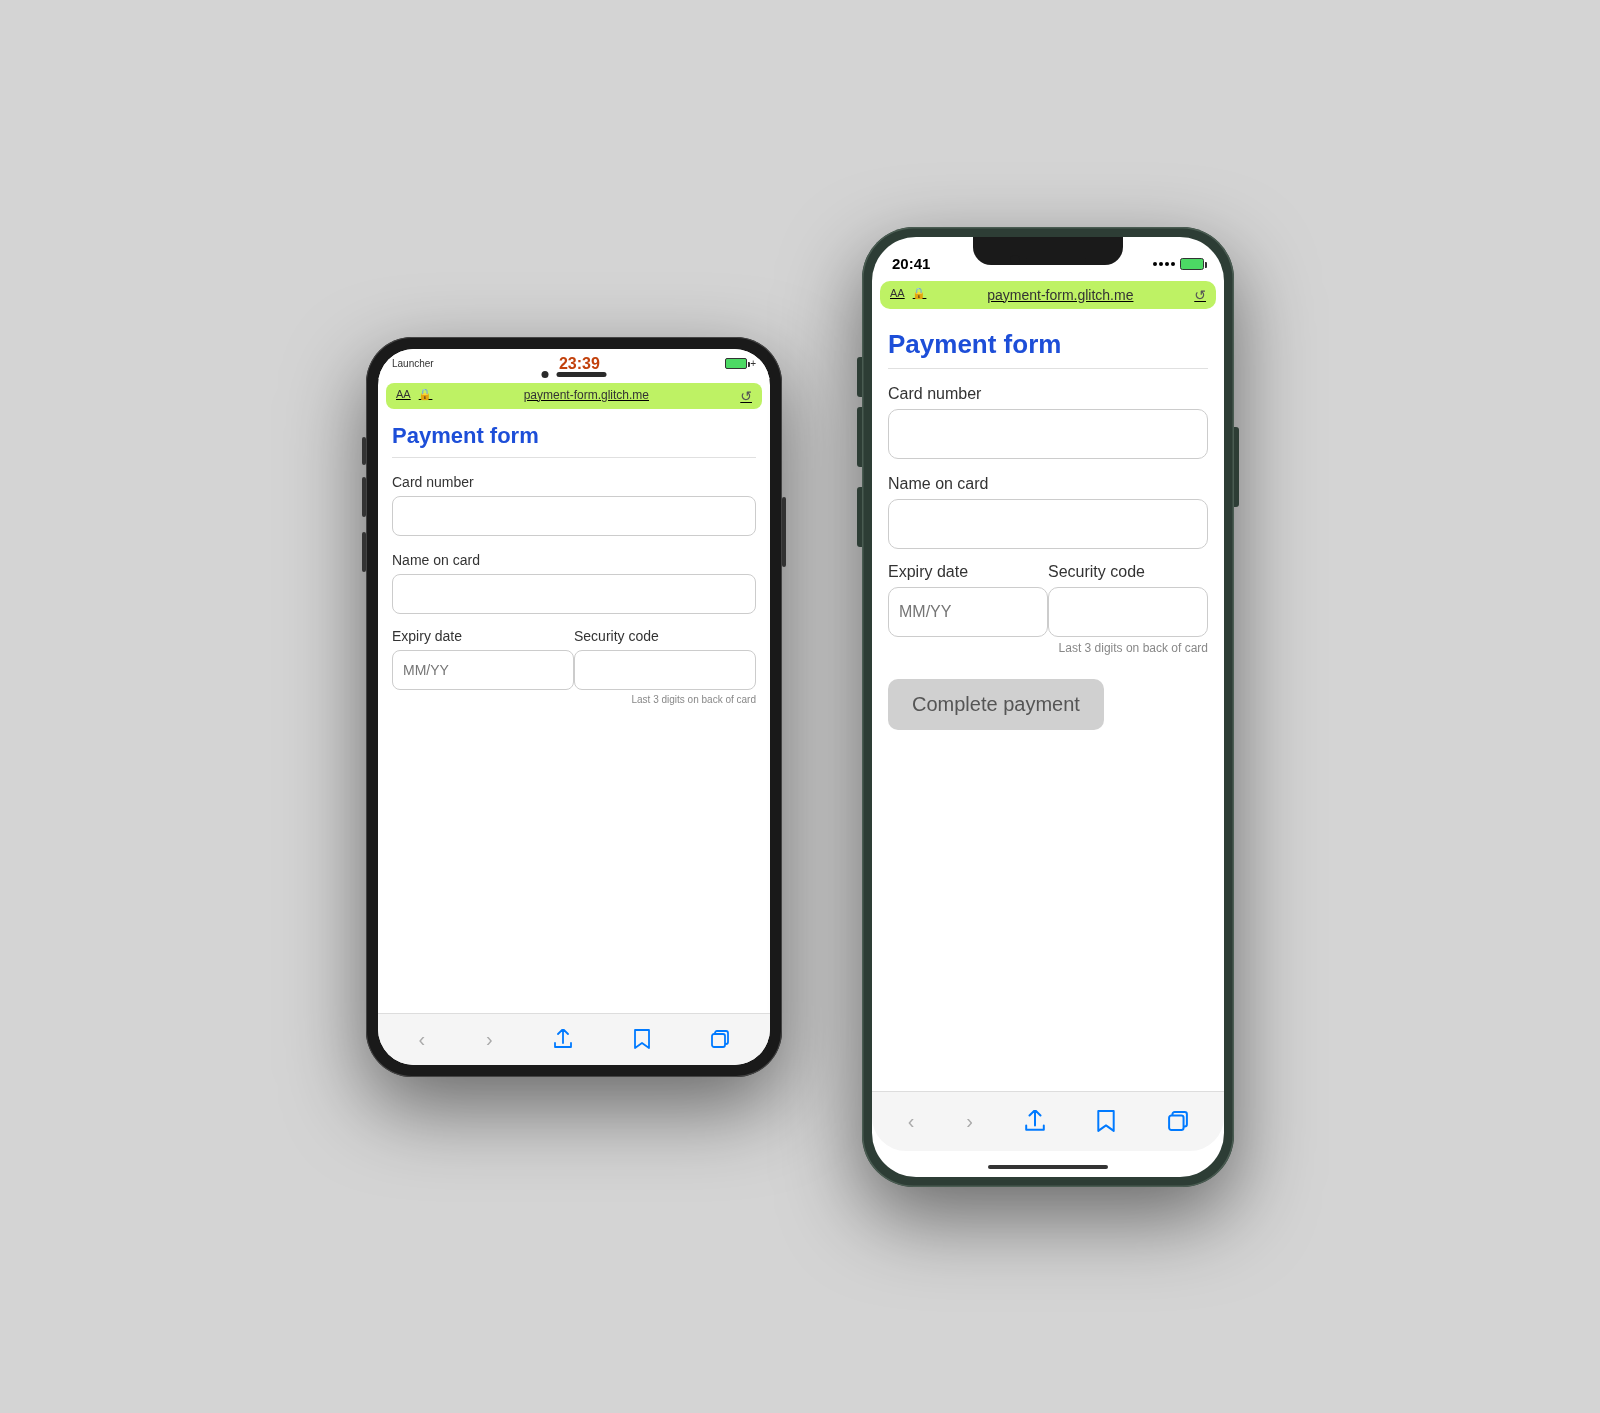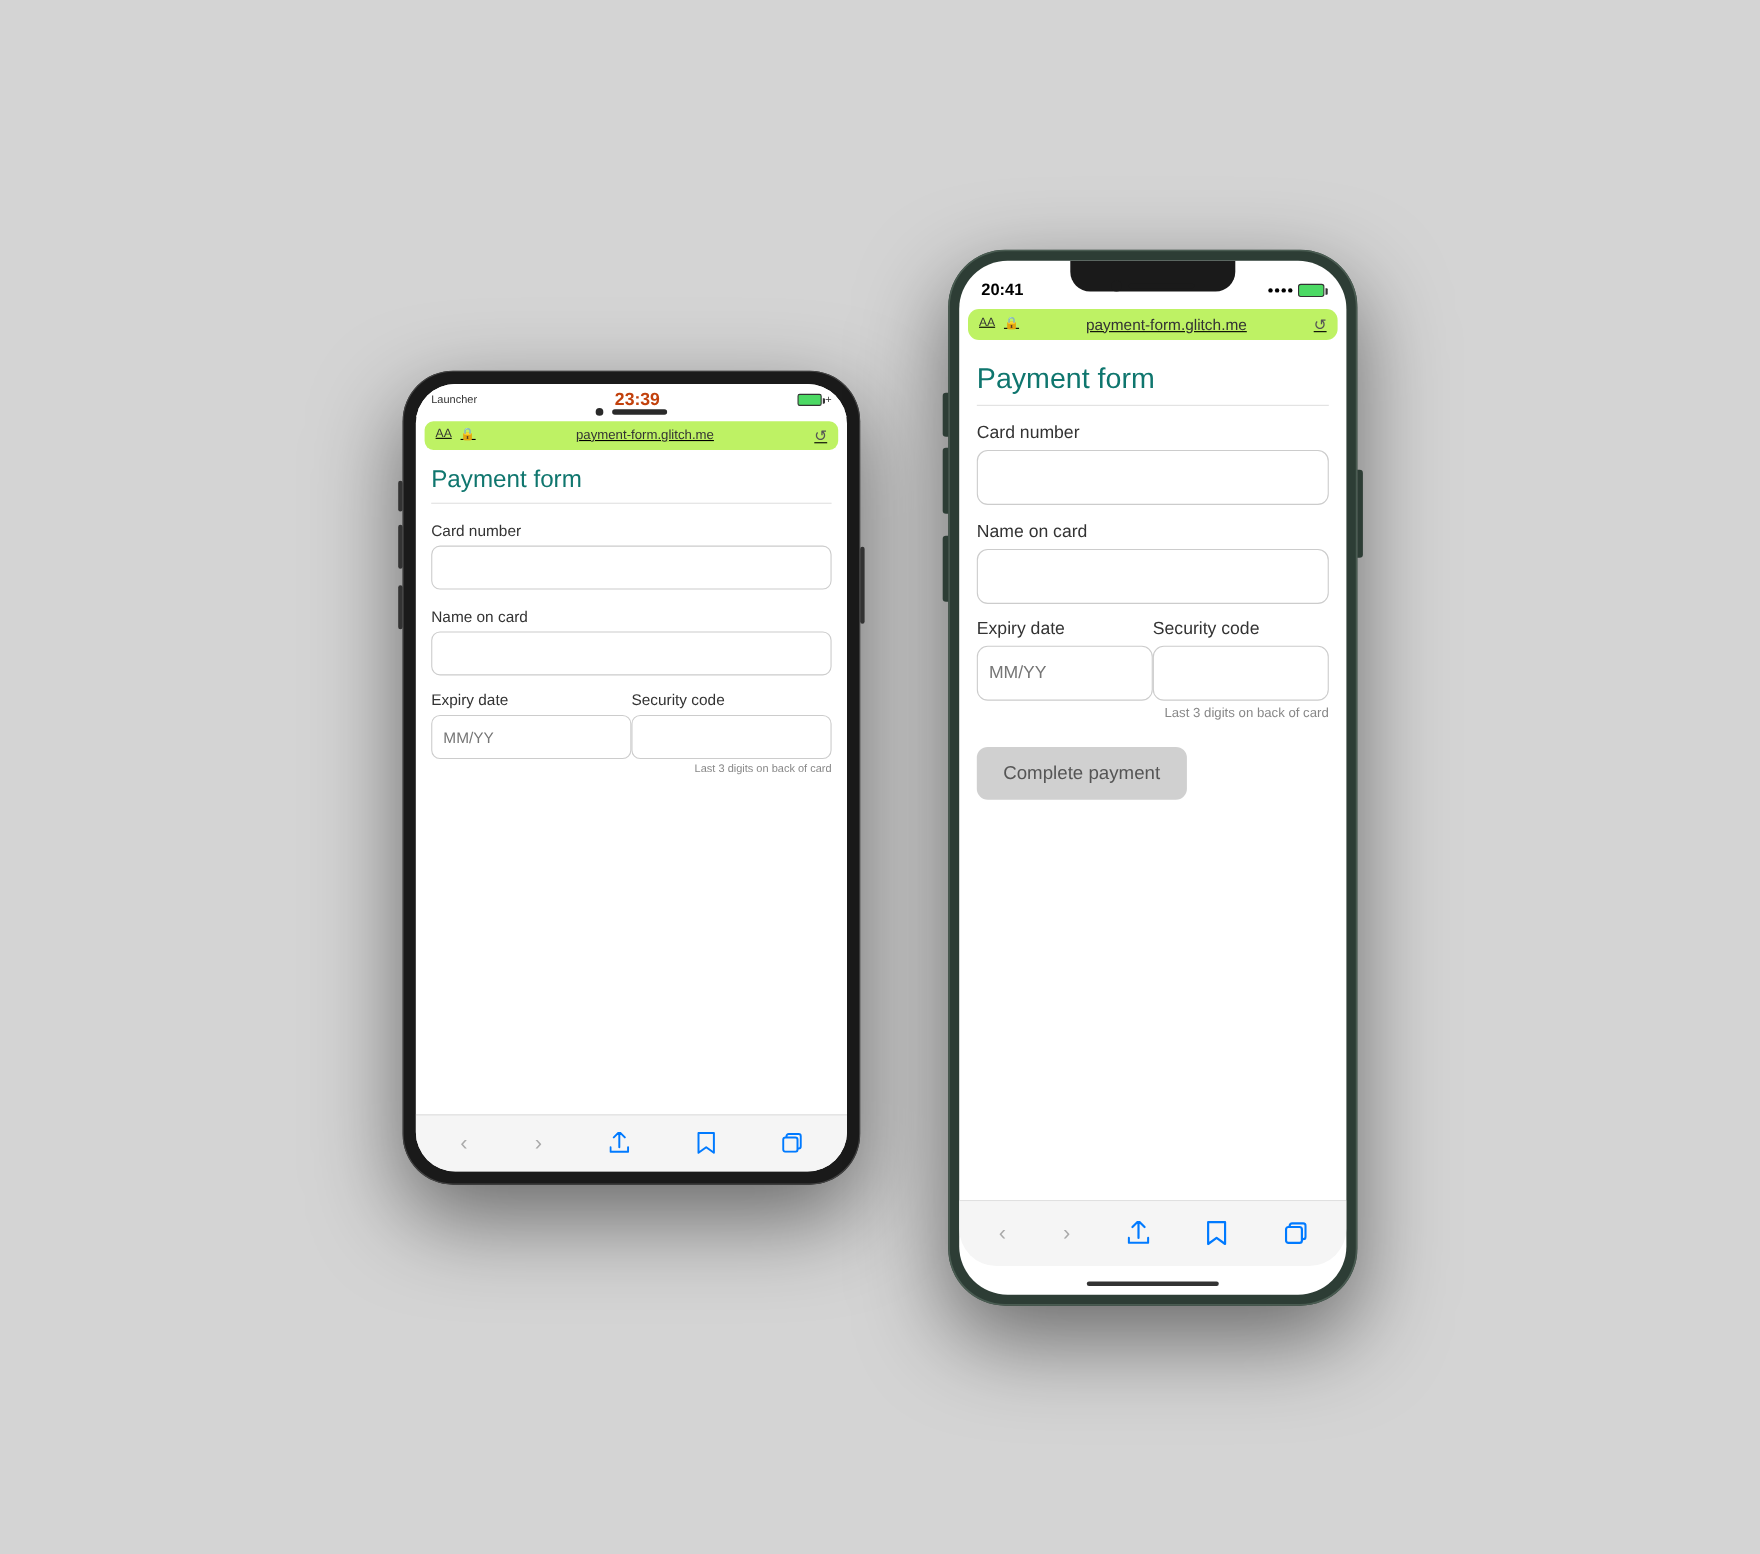--- a/index.html
+++ b/index.html
@@ -192,22 +192,22 @@
       height: calc(100% - 110px);
     }
 
     .phone1 .browser-content {
       height: calc(100% - 90px);
       padding: 10px 14px;
     }
 
     .page-title {
       font-size: 26px;
-      font-weight: 400;
-      color: #0f766e;
+      font-weight: 700;
+      color: #1d4ed8;
       margin-bottom: 8px;
     }
     .phone1 .page-title { font-size: 22px; }
 
     .title-divider {
       border: none;
       border-top: 1px solid #e0e0e0;
       margin-bottom: 16px;
     }
 
@@ -255,21 +255,21 @@
     .btn-pay {
       background: #d0d0d0;
       border: none;
       border-radius: 8px;
       padding: 12px 20px;
       font-size: 15px;
       color: #555;
       cursor: pointer;
       margin-top: 8px;
     }
-    .phone2 .btn-pay { font-size: 17px; padding: 14px 24px; border-radius: 10px; }
+    .phone2 .btn-pay { font-size: 20px; padding: 14px 24px; border-radius: 10px; }
 
     
     .safari-toolbar {
       position: absolute;
       bottom: 0; left: 0; right: 0;
       height: 52px;
       background: #f5f5f5;
       border-top: 1px solid #ddd;
       display: flex;
       align-items: center;

